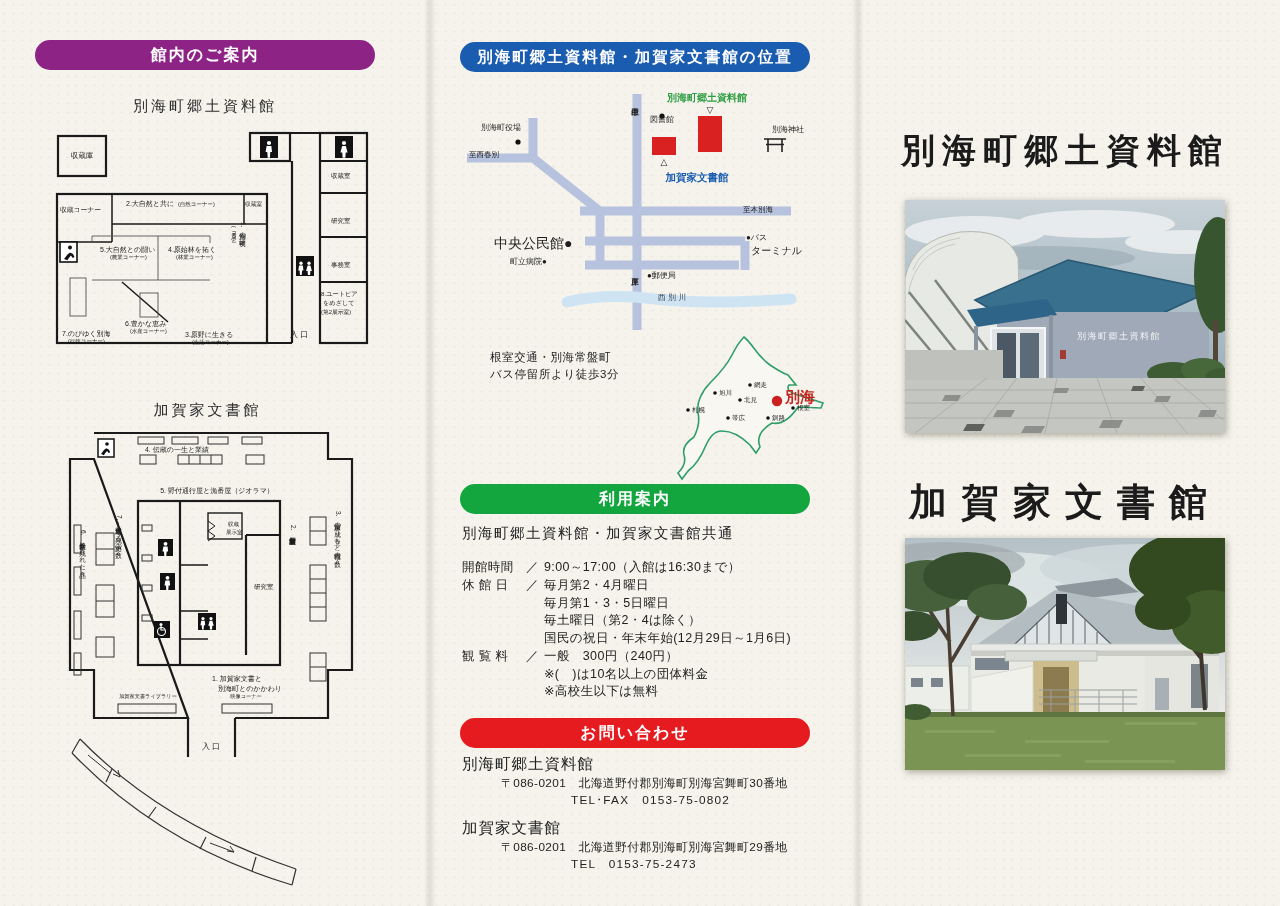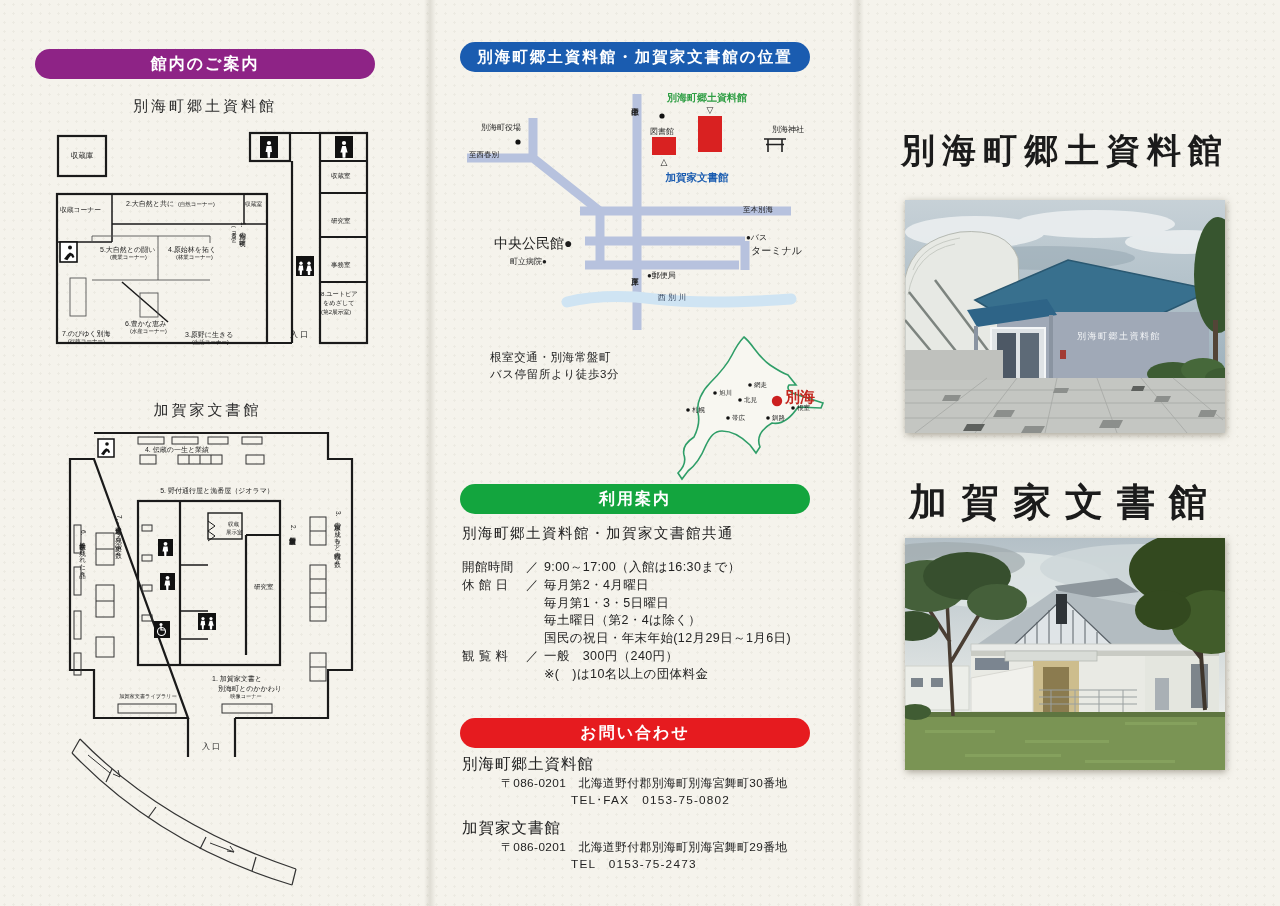--- a/index.html
+++ b/index.html
@@ -33,21 +33,21 @@
   .caltitle{position:absolute;text-align:center;color:#1b1b1b;
             font-family:"DejaVu Serif","Liberation Serif",serif;font-weight:700;}
   .photo{position:absolute;box-shadow:1px 2px 7px rgba(90,84,66,.5);background:#ccc;}
   .photo svg{display:block;}
 </style>
 </head>
 <body>
 
 <div class="page">
 
-  <div class="banner" style="left:35px;top:49px;width:340px;background:#8e2386;font-family:Liberation Serif, serif;">館内のご案内</div>
+  <div class="banner" style="left:35px;top:40px;width:340px;background:#8e2386;font-family:Liberation Serif, serif;">館内のご案内</div>
 
   <div class="plan-title" style="left:35px;top:97px;width:340px;">別海町郷土資料館</div>
 
   <div class="plan" style="left:40px;top:130px;width:370px;height:235px;">
     <svg width="370" height="235" viewBox="0 0 370 235">
       <defs>
         <g id="pm" fill="#fff">
             <circle cx="0" cy="-6" r="2.1"></circle>
             <path d="M-2.4,-3 h4.8 l.6,6 h-1.7 l-.4,5.8 h-2.2 l-.4,-5.8 h-1.7 z"></path>
           </g>
@@ -241,21 +241,21 @@
       <rect x="243" y="36" width="24" height="36" fill="#d92121"></rect>
       <rect x="197" y="57" width="24" height="18" fill="#d92121"></rect>
       <circle cx="63" cy="62" r="2.6" fill="#111"></circle>
       <circle cx="207" cy="36" r="2.6" fill="#111"></circle>
       <g stroke="#222" stroke-width="1.6" fill="none">
         <path d="M313,72 V59 M327,72 V59 M309,59 H331 M311,64.5 H329"></path>
       </g>
     </svg>
   <span class="lbl" style="left: 252px; top: 13px; font-size: 10px; color: rgb(47, 158, 68); font-weight: bold; transform: translateX(-50%);">別海町郷土資料館</span>
       <span class="lbl" style="left: 255px; top: 26px; font-size: 9px; transform: translateX(-50%);">▽</span>
-      <span class="lbl" style="left: 207px; top: 48px; font-size: 8px; transform: translateX(-50%);">図書館</span>
+      <span class="lbl" style="left: 207px; top: 36px; font-size: 8px; transform: translateX(-50%);">図書館</span>
       <span class="lbl" style="left: 46px; top: 44px; font-size: 8px; transform: translateX(-50%);">別海町役場</span>
       <span class="lbl" style="left: 333px; top: 46px; font-size: 8px; transform: translateX(-50%);">別海神社</span>
       <span class="lbl" style="left: 209px; top: 78px; font-size: 9px; transform: translateX(-50%);">△</span>
       <span class="lbl" style="left: 242px; top: 92px; font-size: 10.5px; color: rgb(26, 92, 176); font-weight: bold; transform: translateX(-50%);">加賀家文書館</span>
       <span class="lbl v" style="left: 176px; top: 22px; font-size: 7.5px;">至中標津</span>
       <span class="lbl" style="left: 14px; top: 71px; font-size: 7.5px;">至西春別</span>
       <span class="lbl" style="left: 288px; top: 126px; font-size: 7.5px;">至本別海</span>
       <span class="lbl v" style="left: 176px; top: 192px; font-size: 7.5px;">至厚床</span>
       <span class="lbl" style="left: 39px; top: 156px; font-size: 14px;">中央公民館●</span>
       <span class="lbl" style="left: 55px; top: 178px; font-size: 8px;">町立病院●</span>
@@ -331,20 +331,25 @@
       </div>
     <div class="urow">
         <span class="ulab">観 覧 料</span>
         <span class="usep">／</span>
         <span class="uval">一般　300円（240円）</span>
       </div>
     <div class="urow">
         <span class="ulab"></span>
         <span class="usep"></span>
         <span class="uval">※(　)は10名以上の団体料金</span>
+      </div>
+    <div class="urow">
+        <span class="ulab"></span>
+        <span class="usep"></span>
+        <span class="uval">※高校生以下は無料</span>
       </div>
   </div>
 
   <div class="banner" style="left:460px;top:718px;width:350px;background:#e61b1f;">お問い合わせ</div>
 
   <div class="contact" style="left:462px;top:754px;">
     <div class="c-ent">
       <div class="c-name">別海町郷土資料館</div>
       <div class="c-row"><span>〒086-0201</span>　<span>北海道野付郡別海町別海宮舞町30番地</span></div>
       <div class="c-row c-tel">TEL･FAX　0153-75-0802</div>

